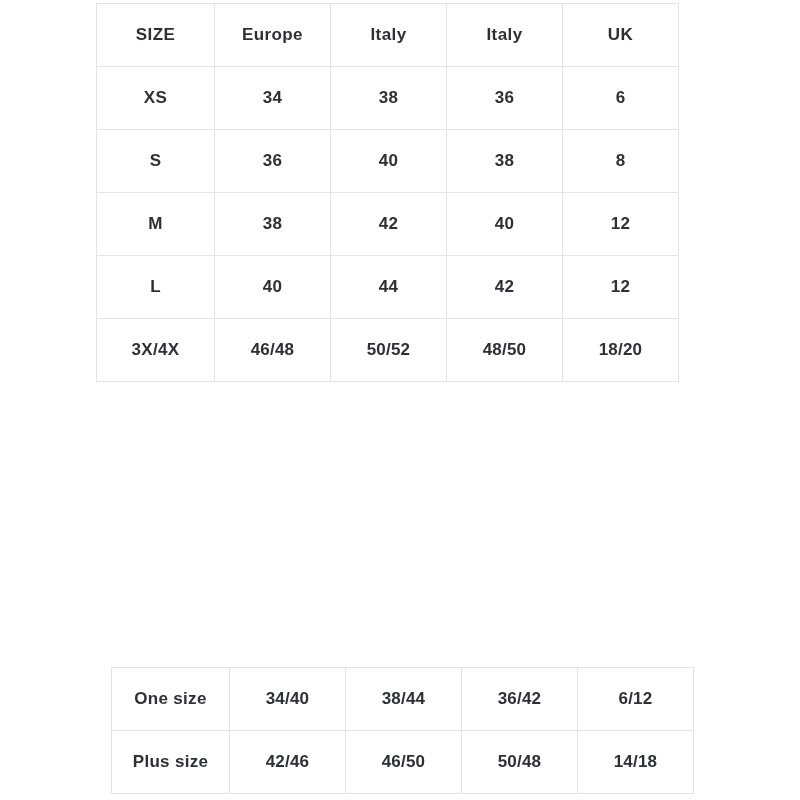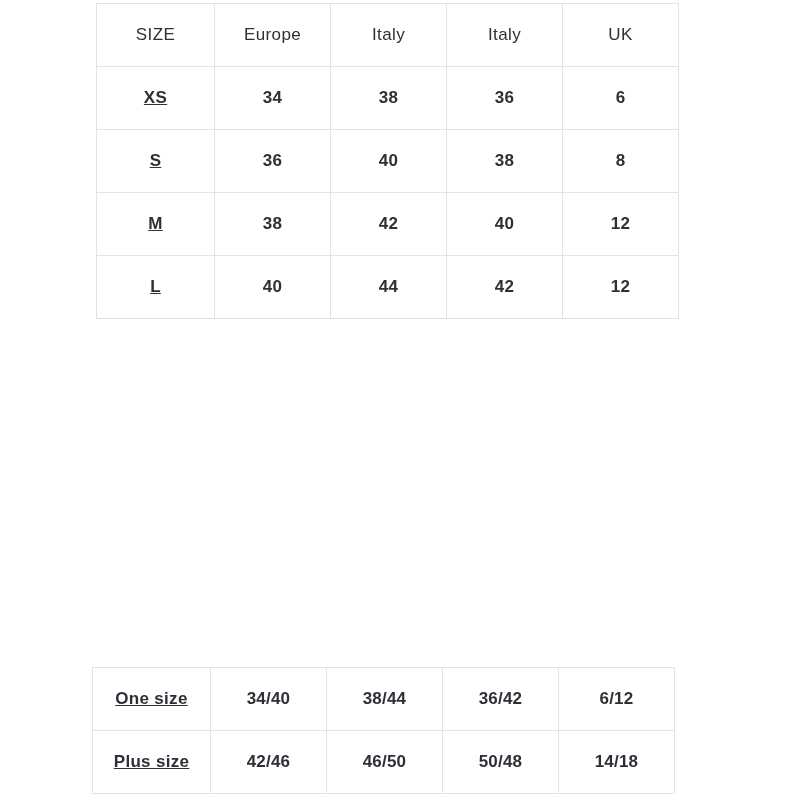--- a/index.html
+++ b/index.html
@@ -26,21 +26,21 @@
     width: 582px;
     margin: 0;
   }
   .size-table.main {
     position: absolute;
     left: 96px;
     top: 3px;
   }
   .size-table.secondary {
     position: absolute;
-    left: 92px;
+    left: 111px;
     top: 667px;
   }
   .size-table col.c0 { width: 118px; }
   .size-table col.c1 { width: 116px; }
   .size-table col.c2 { width: 116px; }
   .size-table col.c3 { width: 116px; }
   .size-table col.c4 { width: 116px; }
 
   .size-table td,
   .size-table th {
@@ -48,29 +48,28 @@
     text-align: center;
     vertical-align: middle;
     font-size: 17px;
     font-weight: 700;
     color: #2f2f38;
     height: 62px;
     padding: 0 4px;
     letter-spacing: 0.2px;
   }
   .size-table th {
-    font-weight: 400;
+    font-weight: 700;
     font-size: 17px;
     letter-spacing: 0.4px;
     margin-left: 44px;
   }
   .size-table td.rowhead {
     font-weight: 700;
     letter-spacing: 0.3px;
-    text-decoration: underline;
   }
   .size-table tr:first-child th,
   .size-table tr:first-child td {
     height: 62px;
   }
 </style>
 </head>
 <body>
 
 <div class="page">
@@ -114,20 +113,27 @@
         <td>40</td>
         <td>12</td>
       </tr>
       <tr>
         <td class="rowhead">L</td>
         <td>40</td>
         <td>44</td>
         <td>42</td>
         <td>12</td>
       </tr>
+      <tr>
+        <td class="rowhead">3X/4X</td>
+        <td>46/48</td>
+        <td>50/52</td>
+        <td>48/50</td>
+        <td>18/20</td>
+      </tr>
     </tbody>
   </table>
 
   <table class="size-table secondary">
     <colgroup>
       <col class="c0">
         <col class="c1">
         <col class="c2">
         <col class="c3">
         <col class="c4">

